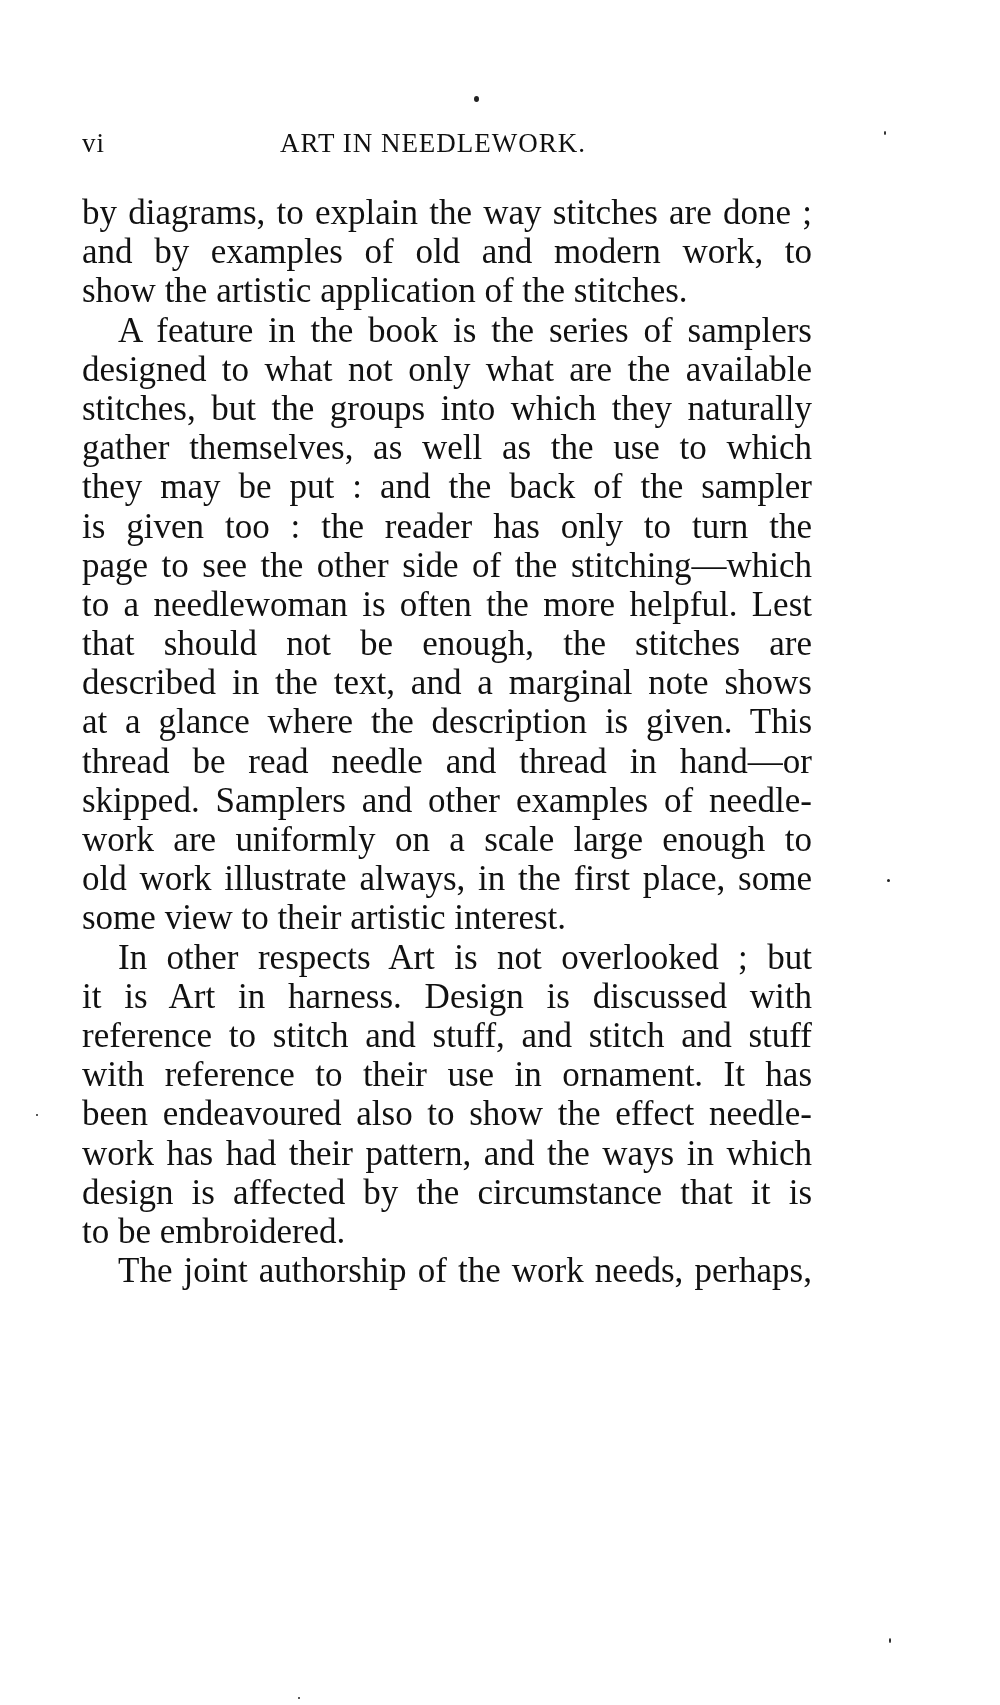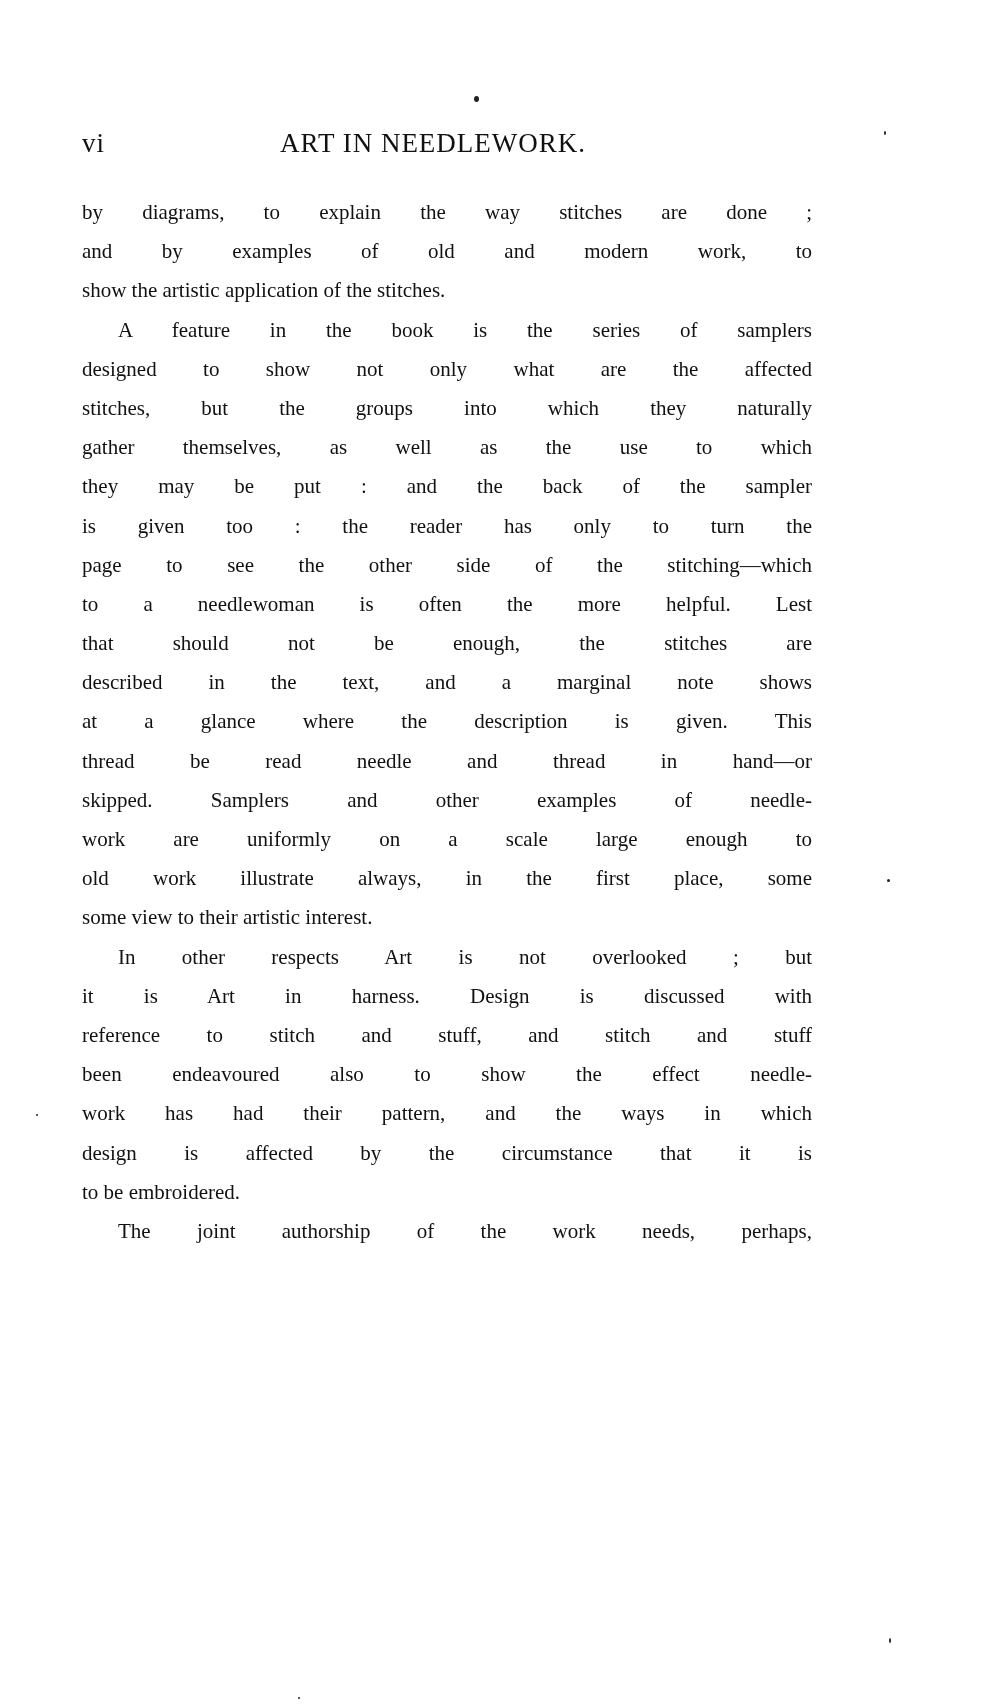--- a/index.html
+++ b/index.html
@@ -44,21 +44,21 @@
   .text-block {
     position: absolute;
     left: 82px;
     top: 193px;
     width: 730px;
   }
   .line {
     display: block;
     height: 39.2px;
     line-height: 39.2px;
-    font-size: 21px;
+    font-size: 35px;
     white-space: nowrap;
     text-align: justify;
     text-align-last: justify;
   }
   .line.indent {
     padding-left: 36px;
   }
   .line.last {
     text-align-last: left;
   }
@@ -88,41 +88,42 @@
   <div class="text-block">
 
     <div>
       <span class="line">by diagrams, to explain the way stitches are done ;</span>
       <span class="line">and by examples of old and modern work, to</span>
       <span class="line last">show the artistic application of the stitches.</span>
     </div>
 
     <div>
       <span class="line indent">A feature in the book is the series of samplers</span>
-      <span class="line">designed to show not only what are the affected</span>
+      <span class="line">designed to what not only what are the available</span>
       <span class="line">stitches, but the groups into which they naturally</span>
       <span class="line">gather themselves, as well as the use to which</span>
       <span class="line">they may be put : and the back of the sampler</span>
       <span class="line">is given too : the reader has only to turn the</span>
       <span class="line">page to see the other side of the stitching—which</span>
       <span class="line">to a needlewoman is often the more helpful.  Lest</span>
       <span class="line">that should not be enough, the stitches are</span>
       <span class="line">described in the text, and a marginal note shows</span>
       <span class="line">at a glance where the description is given.  This</span>
       <span class="line">thread be read needle and thread in hand—or</span>
       <span class="line">skipped.  Samplers and other examples of needle-</span>
       <span class="line">work are uniformly on a scale large enough to</span>
       <span class="line">old work illustrate always, in the first place, some</span>
       <span class="line last">some view to their artistic interest.</span>
     </div>
 
     <div>
       <span class="line indent">In other respects Art is not overlooked ; but</span>
       <span class="line">it is Art in harness.  Design is discussed with</span>
       <span class="line">reference to stitch and stuff, and stitch and stuff</span>
+      <span class="line">with reference to their use in ornament.  It has</span>
       <span class="line">been endeavoured also to show the effect needle-</span>
       <span class="line">work has had their pattern, and the ways in which</span>
       <span class="line">design is affected by the circumstance that it is</span>
       <span class="line last">to be embroidered.</span>
     </div>
 
     <div>
       <span class="line indent">The joint authorship of the work needs, perhaps,</span>
     </div>
 

